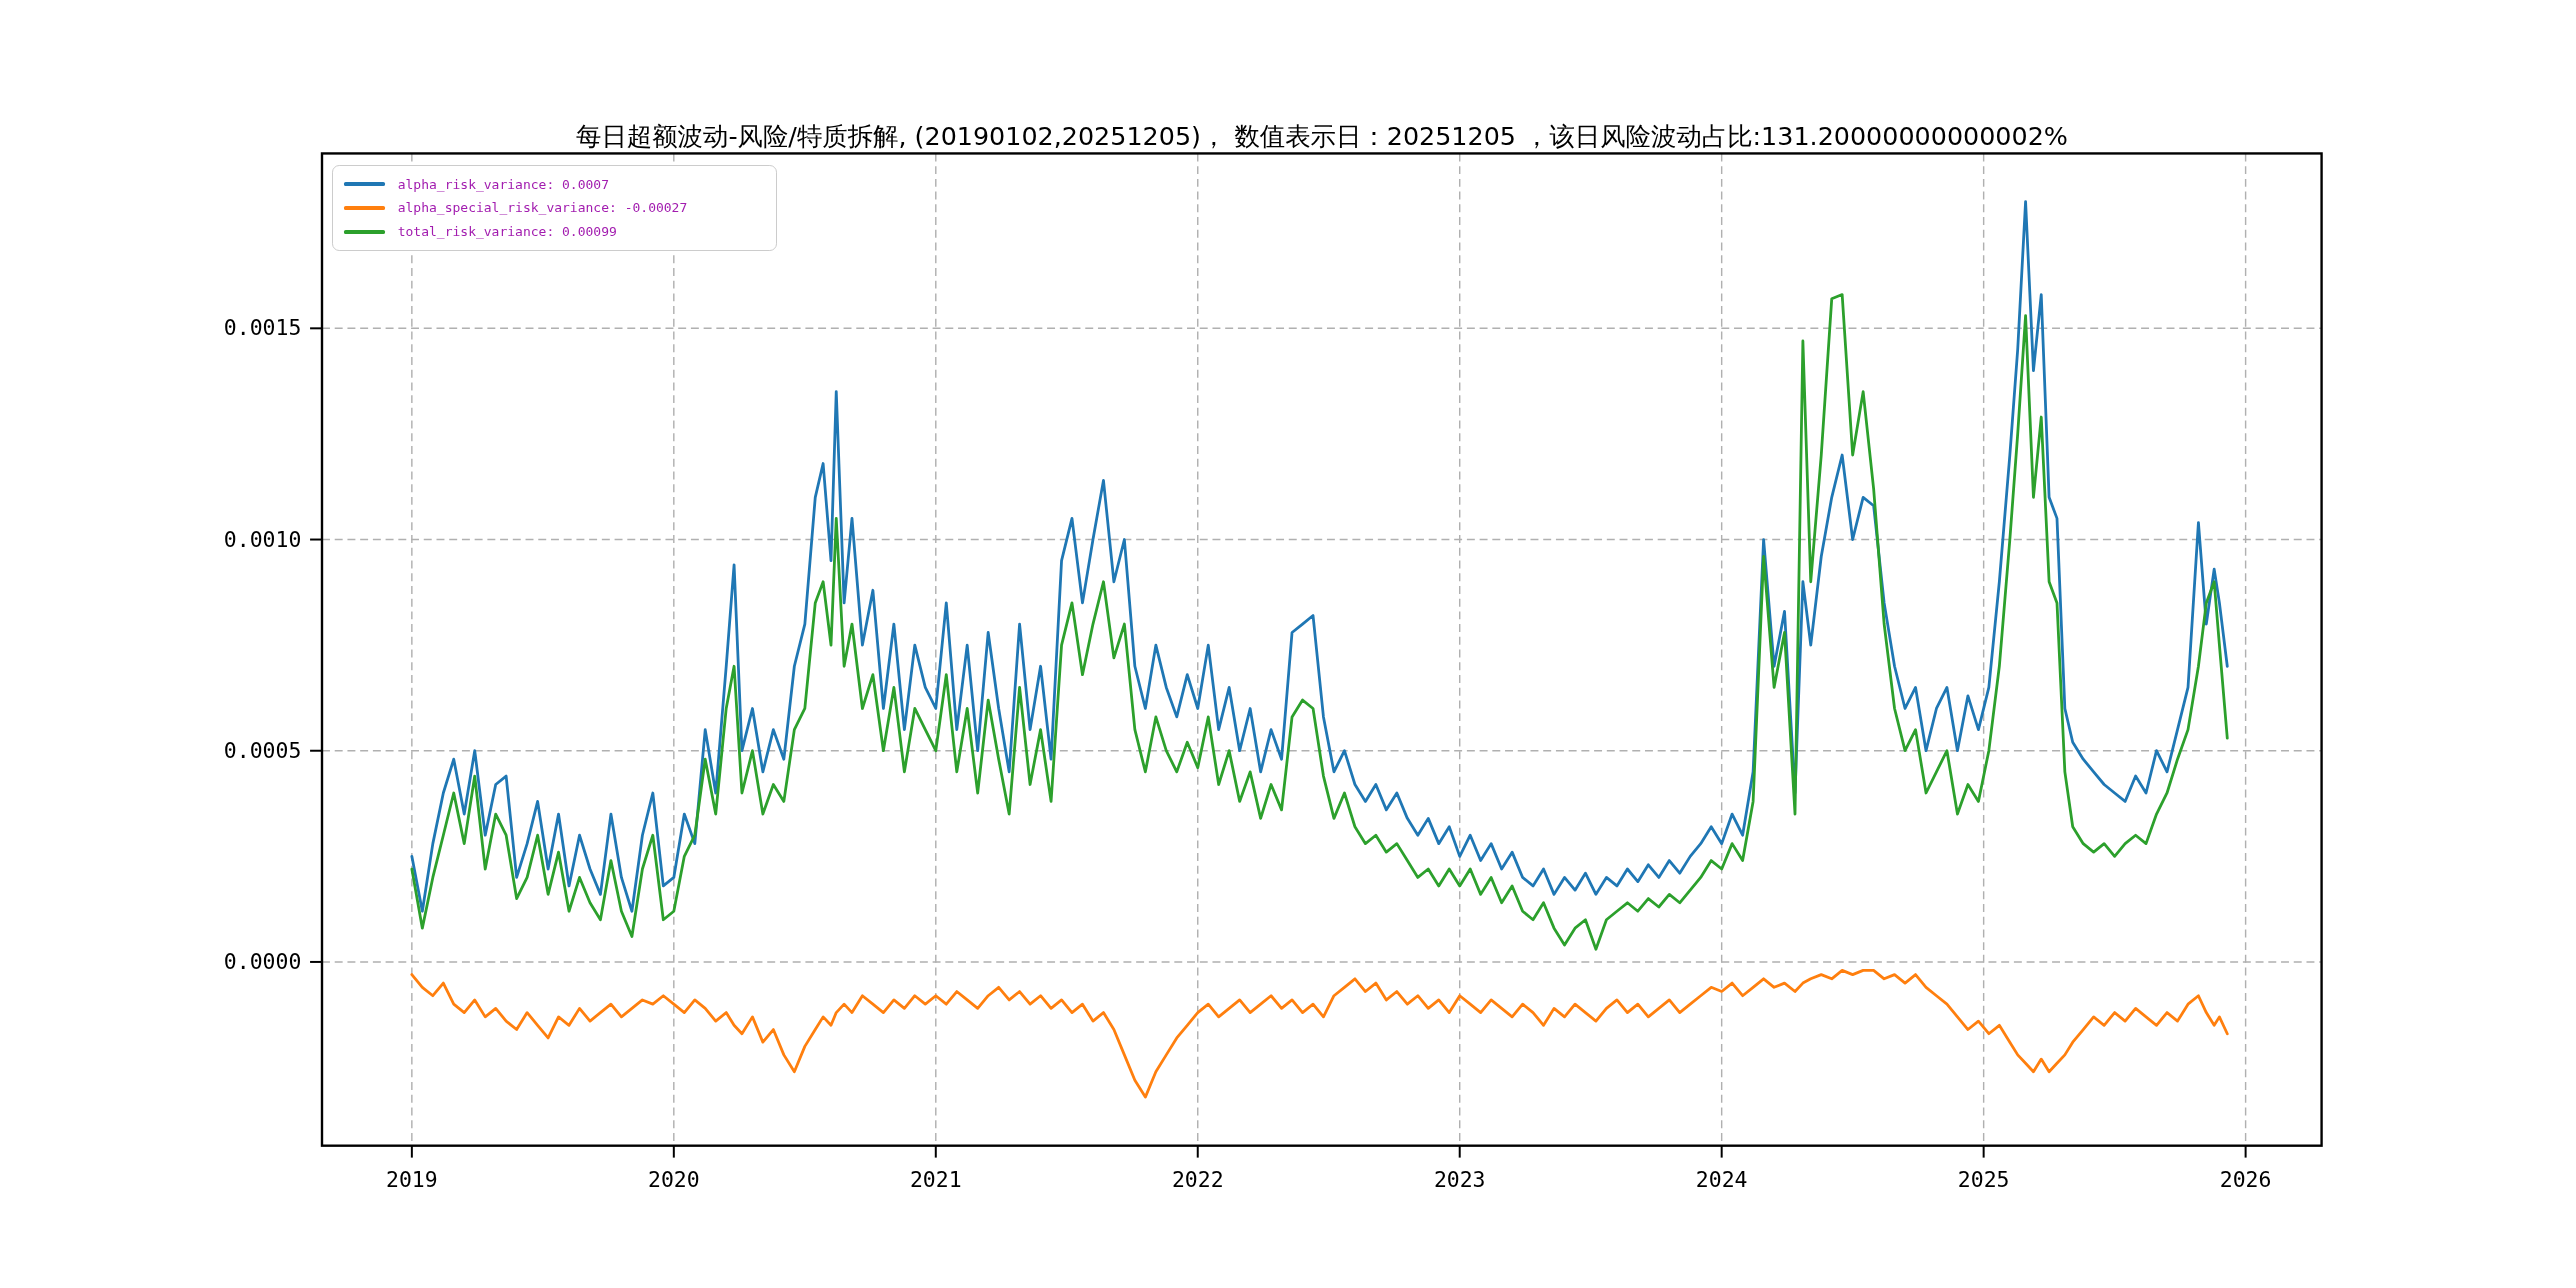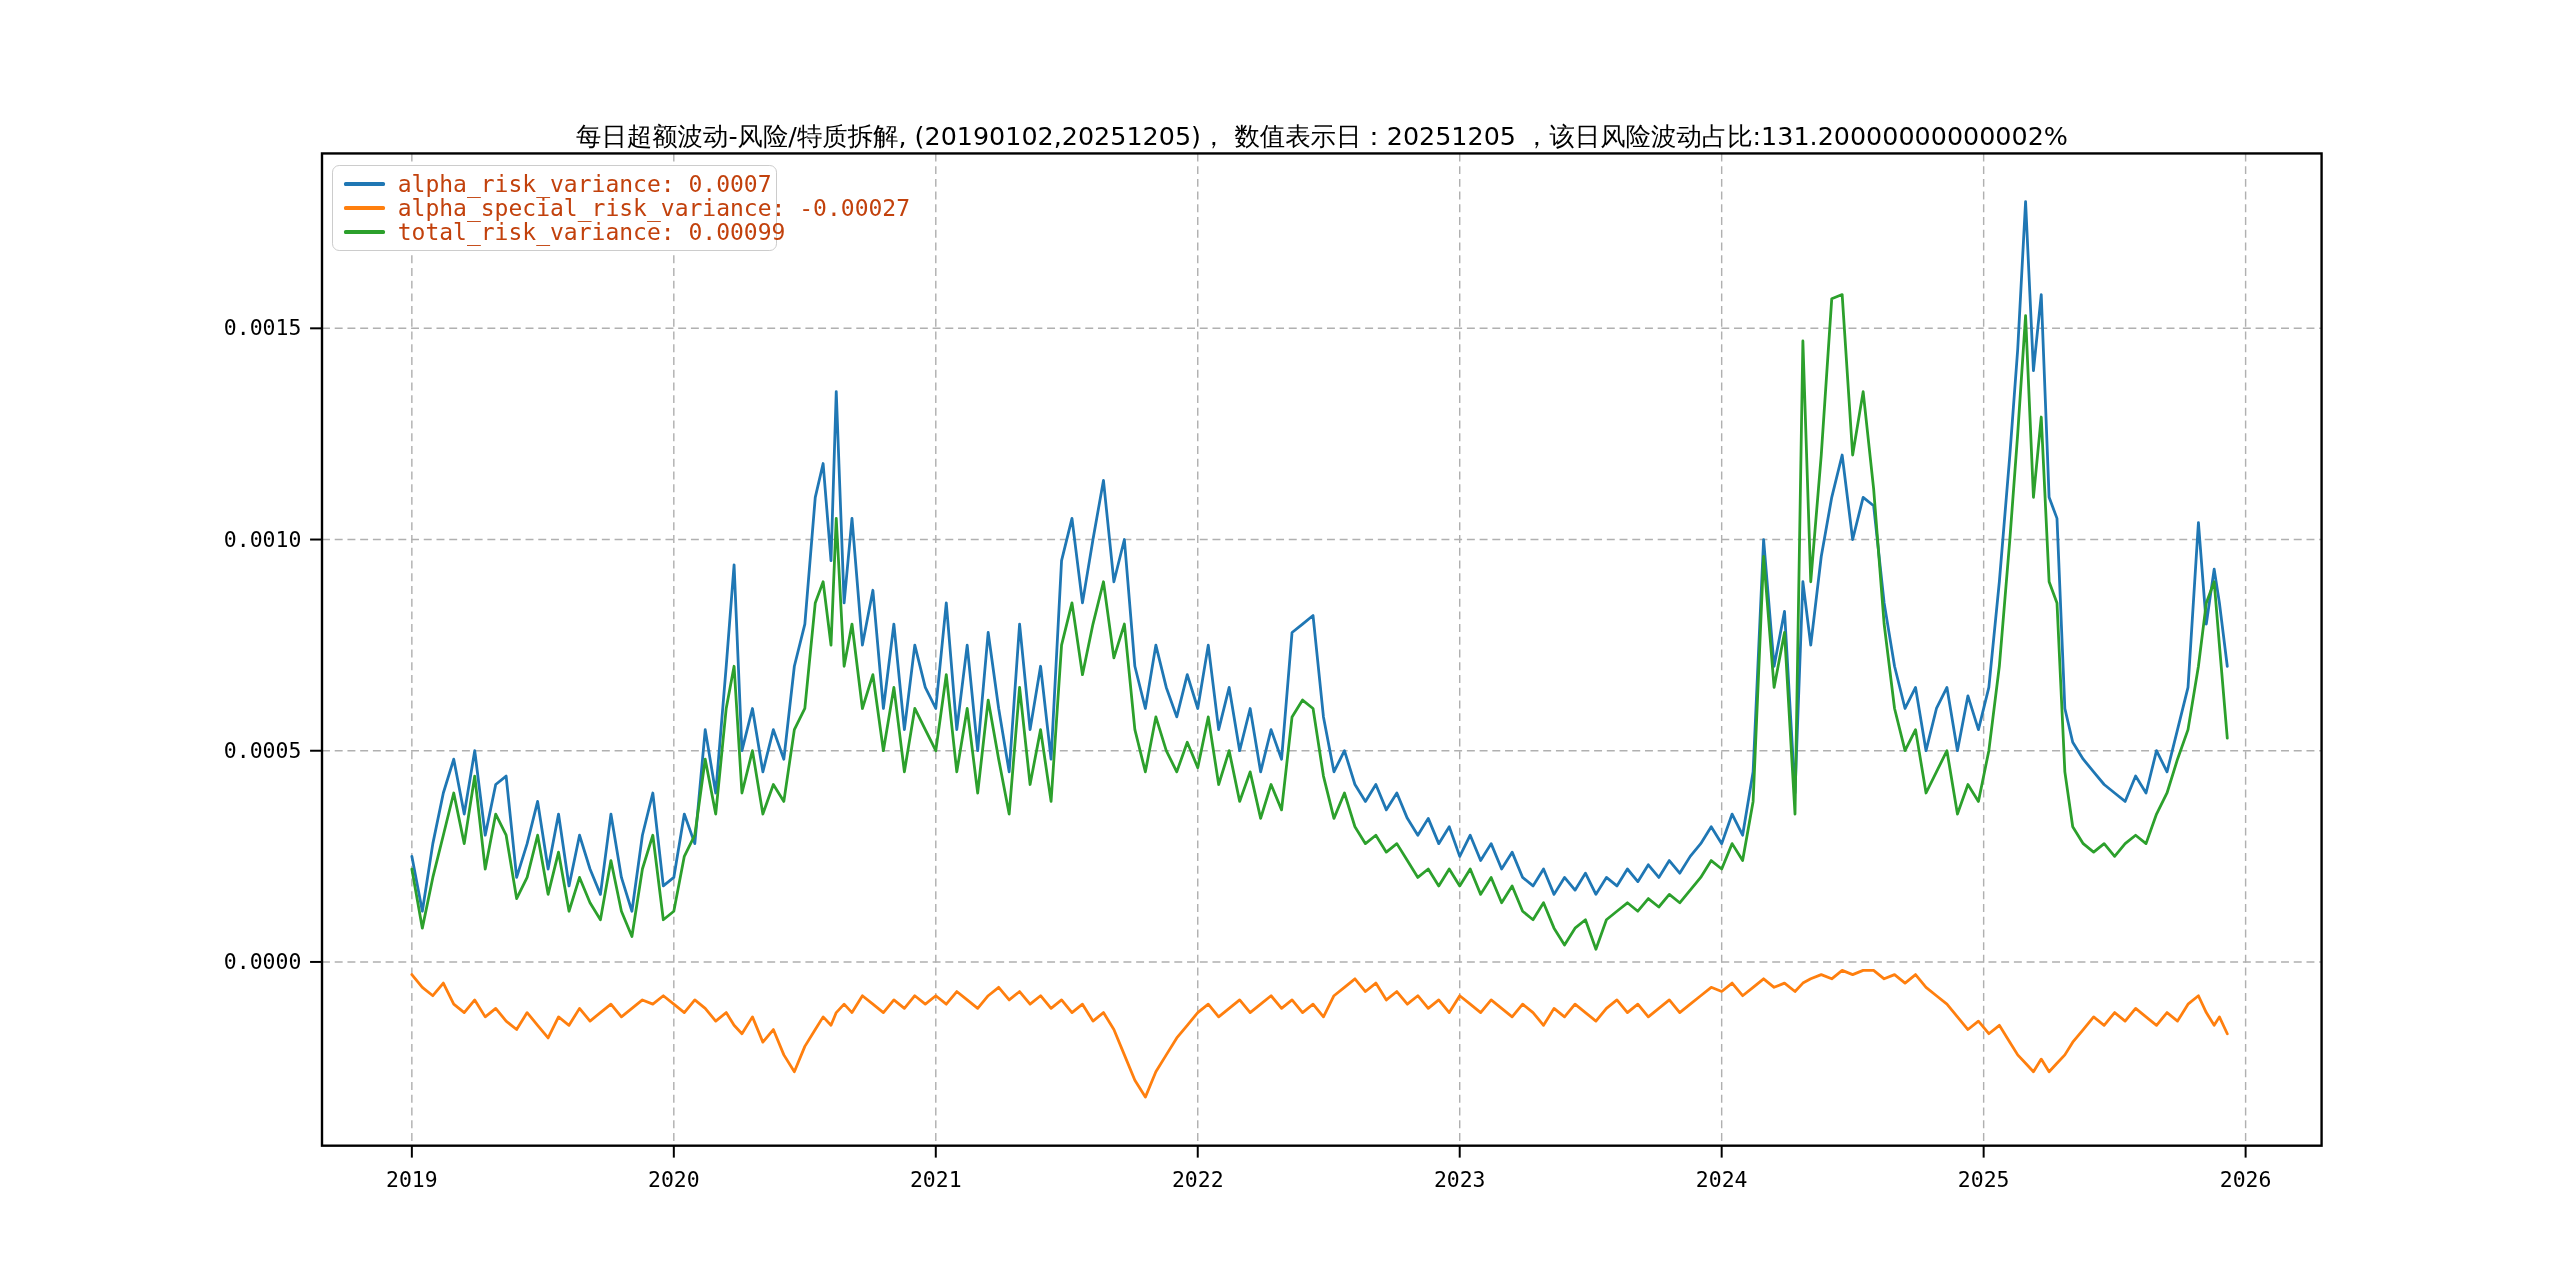--- a/index.html
+++ b/index.html
@@ -8,21 +8,21 @@
   #plot-svg{position:absolute;left:0;top:0;}
   .chart-title{position:absolute;left:322px;top:108px;width:2000px;text-align:center;
                font-size:25.4px;color:#000;font-family:"DejaVu Sans","Liberation Sans",sans-serif;
                white-space:nowrap;margin-top:12px;}
   .legend-box{position:absolute;left:332px;top:165px;width:445px;height:86px;
               background:#ffffff;border:1.6px solid #cccccc;border-radius:7.2px;
               box-sizing:border-box;padding:6.4px 11px;display:flex;flex-direction:column;
               justify-content:space-around;z-index:5;}
   .legend-row{display:flex;align-items:center;gap:12.7px;height:24px;}
   .legend-swatch{display:inline-block;width:41px;height:4px;border-radius:1.6px;flex:0 0 auto;}
-  .legend-label{font-size:23px;color:#c2410c;white-space:nowrap;}
+  .legend-label{font-size:13px;color:#a21caf;white-space:nowrap;}
 </style>
 </head>
 <body>
 
 <div id="canvas">
   <svg id="plot-svg" width="2576" height="1288" viewBox="0 0 3240 1620">
       <line x1="405" x2="2920" y1="1209.888888888889" y2="1209.888888888889" stroke="#b0b0b0" stroke-width="1.8" stroke-dasharray="10,6"></line>
       <line x1="405" x2="2920" y1="944.2439335887611" y2="944.2439335887611" stroke="#b0b0b0" stroke-width="1.8" stroke-dasharray="10,6"></line>
       <line x1="405" x2="2920" y1="678.5989782886334" y2="678.5989782886334" stroke="#b0b0b0" stroke-width="1.8" stroke-dasharray="10,6"></line>
       <line x1="405" x2="2920" y1="412.9540229885056" y2="412.9540229885056" stroke="#b0b0b0" stroke-width="1.8" stroke-dasharray="10,6"></line>

